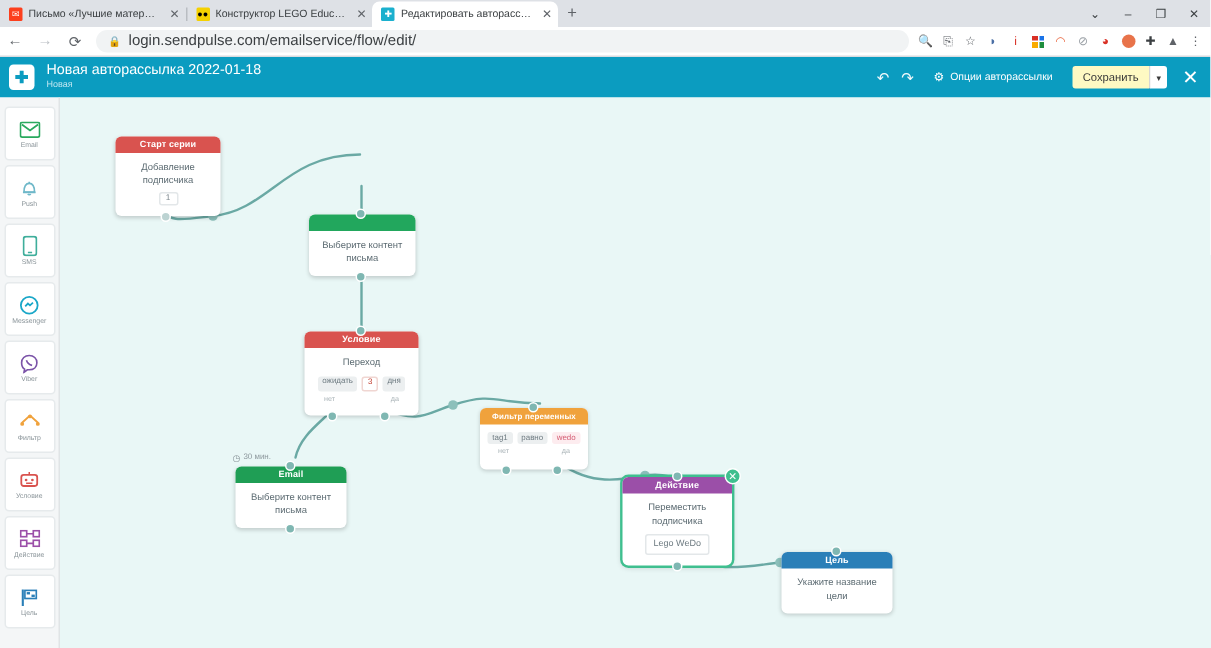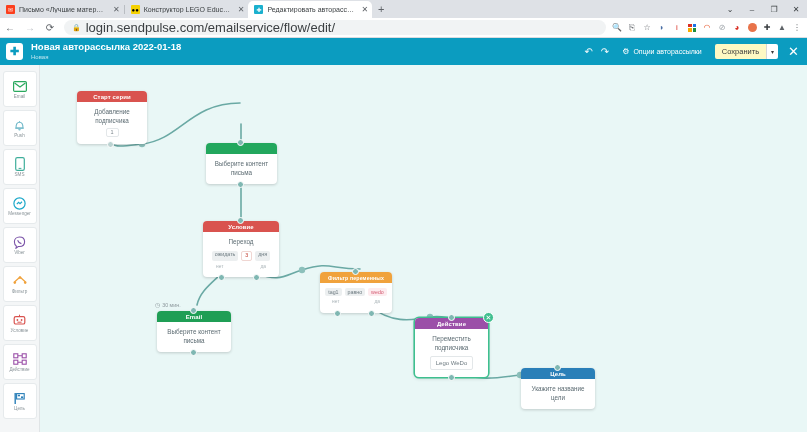--- a/index.html
+++ b/index.html
@@ -56,41 +56,41 @@
     border-bottom: 1px solid #dadce0;
   }
   .nav-btn { width: 20px; height: 20px; display:flex; align-items:center; justify-content:center;
              font-size: 10px; color: #5f6368; }
   .nav-btn.dim { color: #bdc1c6; }
   .omnibox {
     flex: 1; height: 15px; background: #f1f3f4; border-radius: 8px;
     margin: 0 6px 0 4px; display: flex; align-items: center; padding: 0 8px; gap: 5px;
   }
   .lock-icon { font-size: 7px; color: #5f6368; }
-  .url-text { font-size: 13px; color: #3c4043; white-space: nowrap; }
+  .url-text { font-size: 10px; color: #3c4043; white-space: nowrap; }
   .ext-icons { display: flex; align-items: center; gap: 5px; padding-right: 5px; }
   .ext { width: 10px; height: 10px; display:flex; align-items:center; justify-content:center;
          font-size: 8px; color: #5f6368; }
   .sq-grid { width:8px; height:8px; display:grid; grid-template-columns:1fr 1fr; gap:1px; }
   .sq-grid i { display:block; }
   .dot-round { width:9px;height:9px;border-radius:50%; }
 
   
   .app-header {
     position: absolute; top: 38px; left: 0; width: 807px; height: 27px;
     background: #0b9cc0;
     display: flex; align-items: center; padding: 0 6px;
   }
   .app-logo {
     width: 17px; height: 17px; background: #fff; border-radius: 3px;
     display:flex; align-items:center; justify-content:center;
     color: #0b9cc0; font-size: 11px; font-weight: bold; flex: none;
   }
   .app-titles { margin-left: 8px; line-height: 1.05; }
-  .app-title { color: #fff; font-size: 9.5px; font-weight: bold; }
+  .app-title { color: #fff; font-size: 9.5px; font-weight: normal; }
   .app-subtitle { color: #bfe6f0; font-size: 6px; margin-top: 2px; }
   .header-right { margin-left: auto; display: flex; align-items: center; gap: 8px; padding-right: 2px;}
   .hdr-icon { color: #fff; font-size: 10px; opacity: .95; }
   .btn-options {
     display: flex; align-items: center; gap: 4px;
     color: #fff; font-size: 7px; padding: 3px 5px;
   }
   .btn-options .gear { font-size: 8px; }
   .btn-save {
     background: #fef9c3; color: #3a3a3a; font-size: 7.5px;

